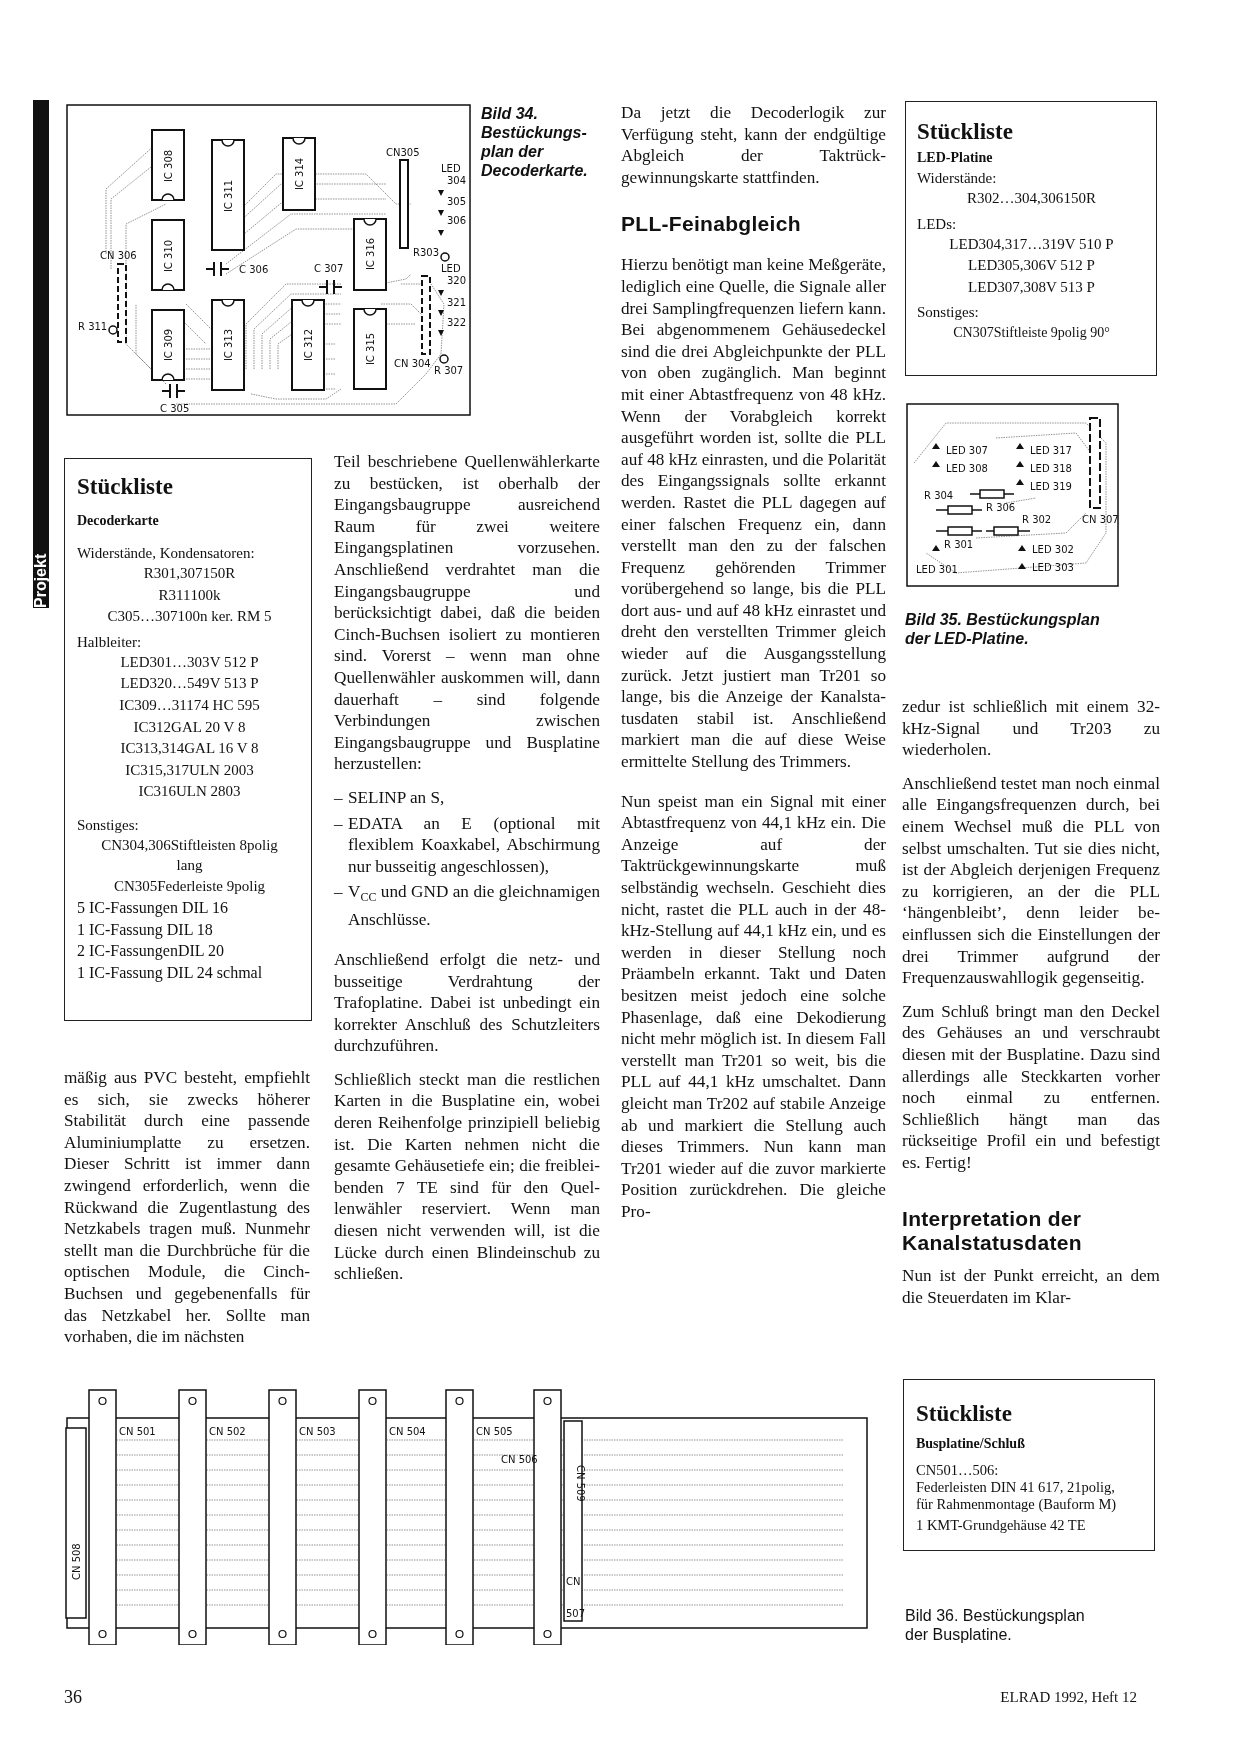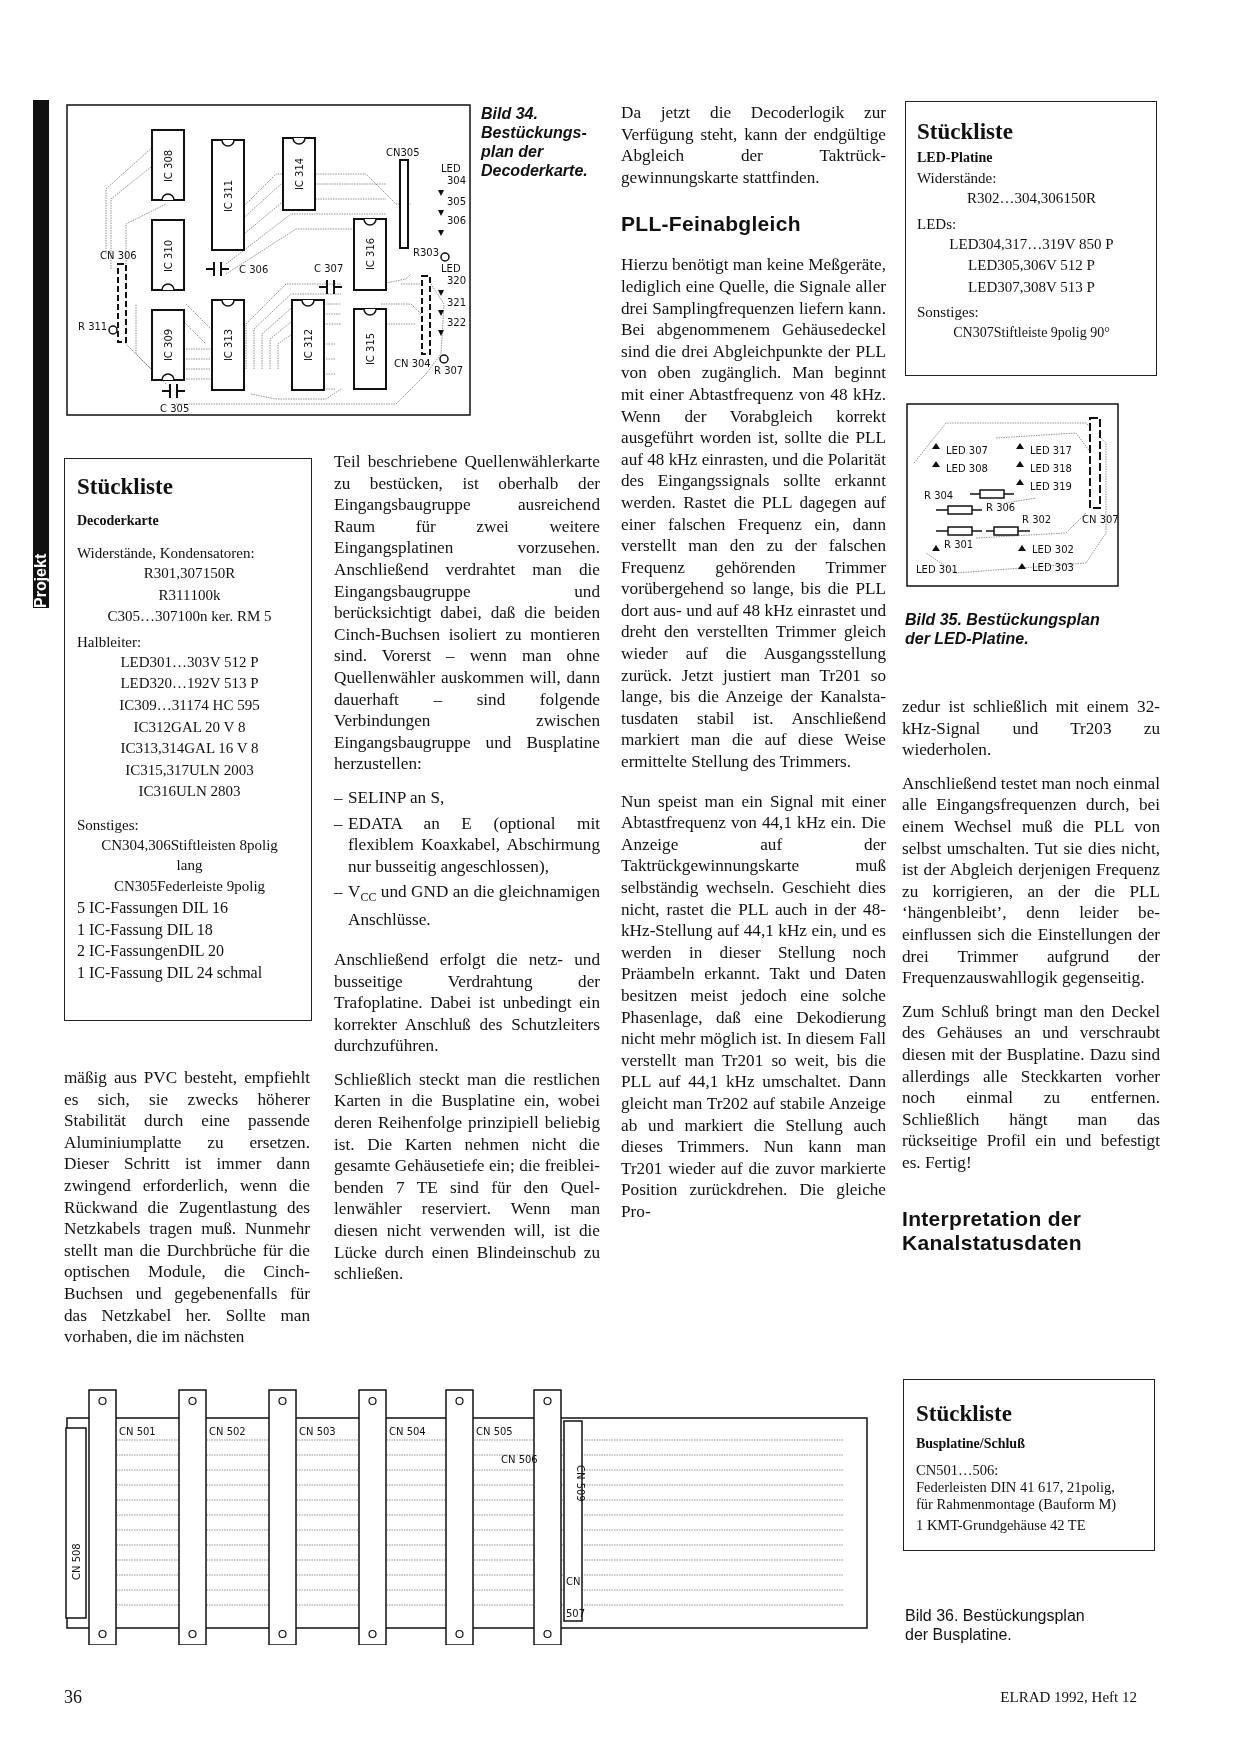--- a/index.html
+++ b/index.html
@@ -168,21 +168,21 @@
   <div class="bom-row">
       <span>C305…307</span>
       <span class="val">100n ker. RM 5</span>
     </div>
   <div class="bom-group" style="margin-top:4px;">Halbleiter:</div>
   <div class="bom-row">
       <span>LED301…303</span>
       <span class="val">V 512 P</span>
     </div>
   <div class="bom-row">
-      <span>LED320…192</span>
+      <span>LED320…549</span>
       <span class="val">V 513 P</span>
     </div>
   <div class="bom-row">
       <span>IC309…311</span>
       <span class="val">74 HC 595</span>
     </div>
   <div class="bom-row">
       <span>IC312</span>
       <span class="val">GAL 20 V 8</span>
     </div>
@@ -252,21 +252,21 @@
   <div class="bom-title">Stückliste</div>
   <div class="bom-sub" style="margin-top:2px;">LED-Platine</div>
   <div class="bom-group">Widerstände:</div>
   <div class="bom-row">
       <span>R302…304,306</span>
       <span class="val">150R</span>
     </div>
   <div class="bom-group" style="margin-top:4px;">LEDs:</div>
   <div class="bom-row">
       <span>LED304,317…319</span>
-      <span class="val">V 850 P</span>
+      <span class="val">V 510 P</span>
     </div>
   <div class="bom-row">
       <span>LED305,306</span>
       <span class="val">V 512 P</span>
     </div>
   <div class="bom-row">
       <span>LED307,308</span>
       <span class="val">V 513 P</span>
     </div>
   <div class="bom-group" style="margin-top:4px;">Sonstiges:</div>
@@ -320,20 +320,21 @@
 </div>
 
 <div class="abs" style="left:902px; top:696px; width:258px;">
   <p class="para">zedur ist schließlich mit einem 32-kHz-Signal und Tr203 zu wiederholen.</p>
   <p class="para">Anschließend testet man noch einmal alle Eingangsfrequenzen durch, bei einem Wechsel muß die PLL von selbst umschalten. Tut sie dies nicht, ist der Ab­gleich derjenigen Frequenz zu korrigieren, an der die PLL ‘hängenbleibt’, denn leider be­einflussen sich die Einstellun­gen der drei Trimmer aufgrund der Frequenzauswahllogik ge­genseitig.</p>
   <p class="para">Zum Schluß bringt man den Deckel des Gehäuses an und verschraubt diesen mit der Busplatine. Dazu sind aller­dings alle Steckkarten vorher noch einmal zu entfernen. Schließlich hängt man das rückseitige Profil ein und befe­stigt es. Fertig!</p>
   <div class="heading" style="margin-top:34px; margin-bottom:10px;">
     <div>Interpretation der</div>
     <div>Kanalstatusdaten</div>
   </div>
+  <p class="para">Nun ist der Punkt erreicht, an dem die Steuerdaten im Klar-</p>
 </div>
 
 <div class="abs box serif" style="left:903px; top:1379px; width:252px; height:172px; padding:20px 8px 0 12px;">
   <div class="bom-title">Stückliste</div>
   <div class="bom-sub" style="margin-top:6px;">Busplatine/Schluß</div>
   <div style="margin-top:8px; font-size:14.5px; line-height:17px;">
     <div>CN501…506:</div>
     <div>Federleisten DIN 41 617, 21polig,</div>
     <div>für Rahmenmontage (Bauform M)</div>
   </div>

